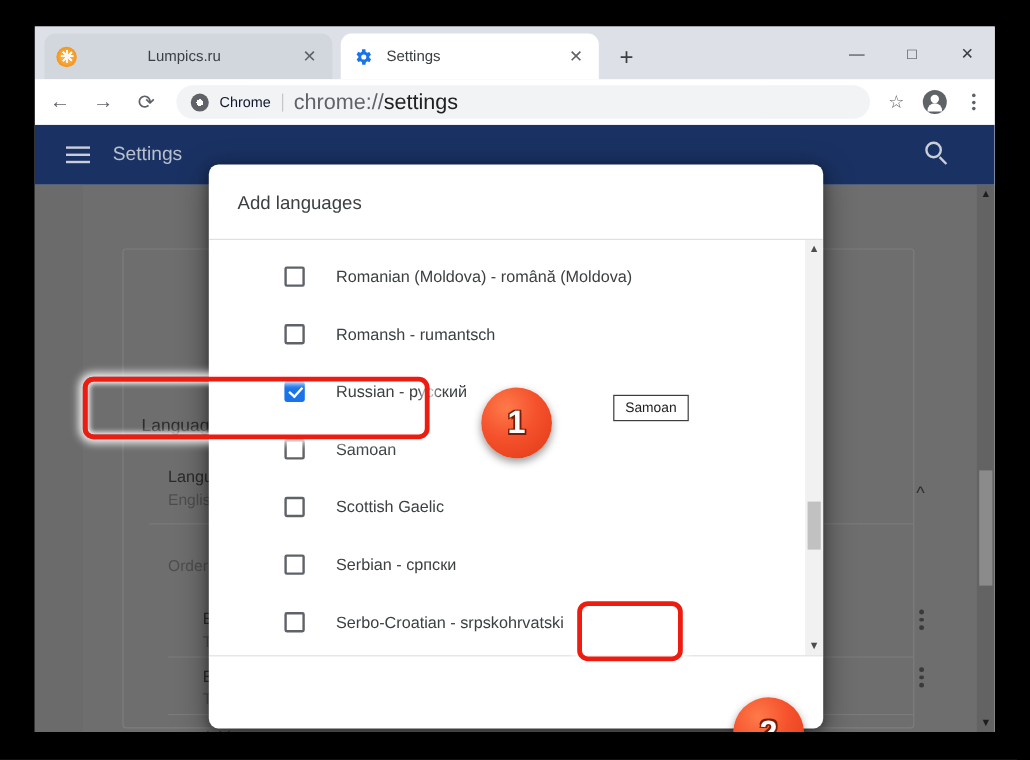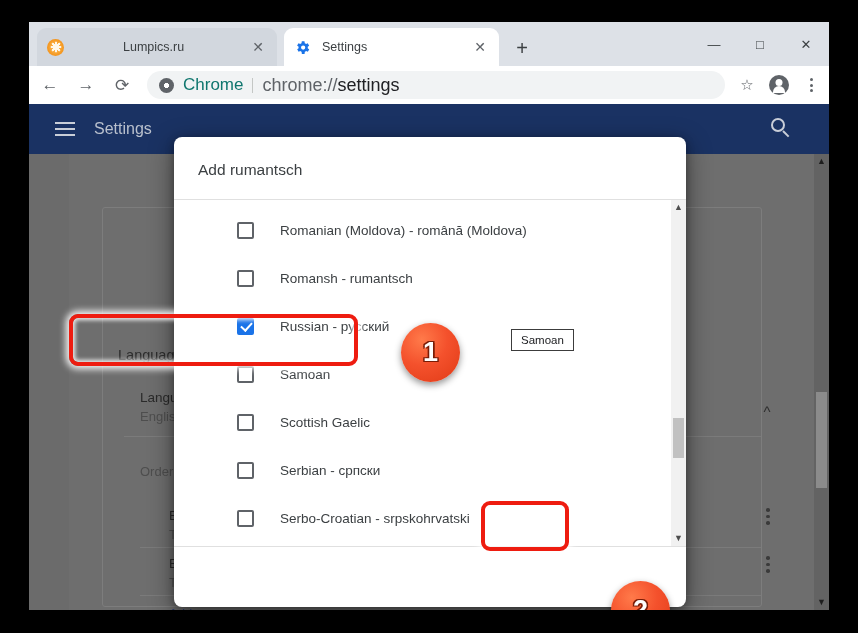--- a/index.html
+++ b/index.html
@@ -94,21 +94,21 @@
   #omnibox {
     flex: 1; height: 28px; margin: 0 8px 0 10px;
     background: #f1f3f4; border-radius: 14px;
     display: flex; align-items: center; padding: 0 12px;
   }
   #chrome-brand-icon {
     width: 15px; height: 15px; flex: 0 0 15px; margin-right: 9px;
     border-radius: 50%;
     background: radial-gradient(circle at 50% 50%, #fff 0 26%, #5f6368 26% 100%);
   }
-  #omnibox-scheme { font-size: 17px; color: #0f766e; }
+  #omnibox-scheme { font-size: 12px; color: #0f172a; }
   #omnibox-sep {
     width: 1px; height: 15px; background: #c4c7c5; margin: 0 9px;
   }
   #omnibox-url { font-size: 18px; color: #202124; }
   #omnibox-url .dim { color: #5f6368; }
   .tb-icon {
     width: 28px; height: 28px; margin-right: 4px;
     display: flex; align-items: center; justify-content: center;
     color: #5f6368; font-size: 15px;
   }
@@ -436,21 +436,21 @@
     <div class="sc-link" style="left:140px; top:502px;">Add</div>
 
     <div id="page-scrollbar">
       <div id="page-scroll-up">▲</div>
       <div id="page-scroll-thumb"></div>
       <div id="page-scroll-down">▼</div>
     </div>
 
     <div id="add-languages-dialog">
 
-      <div id="dialog-title">Add rumantsch</div>
+      <div id="dialog-title">Add languages</div>
       <div id="dialog-divider-top"></div>
 
       <div id="language-list">
         <div class="lang-row" style="top:6px;">
           <span class="lang-checkbox"></span>
           <span class="lang-label">Romanian (Moldova) - română (Moldova)</span>
         </div>
         <div class="lang-row" style="top:54px;">
           <span class="lang-checkbox"></span>
           <span class="lang-label">Romansh - rumantsch</span>

